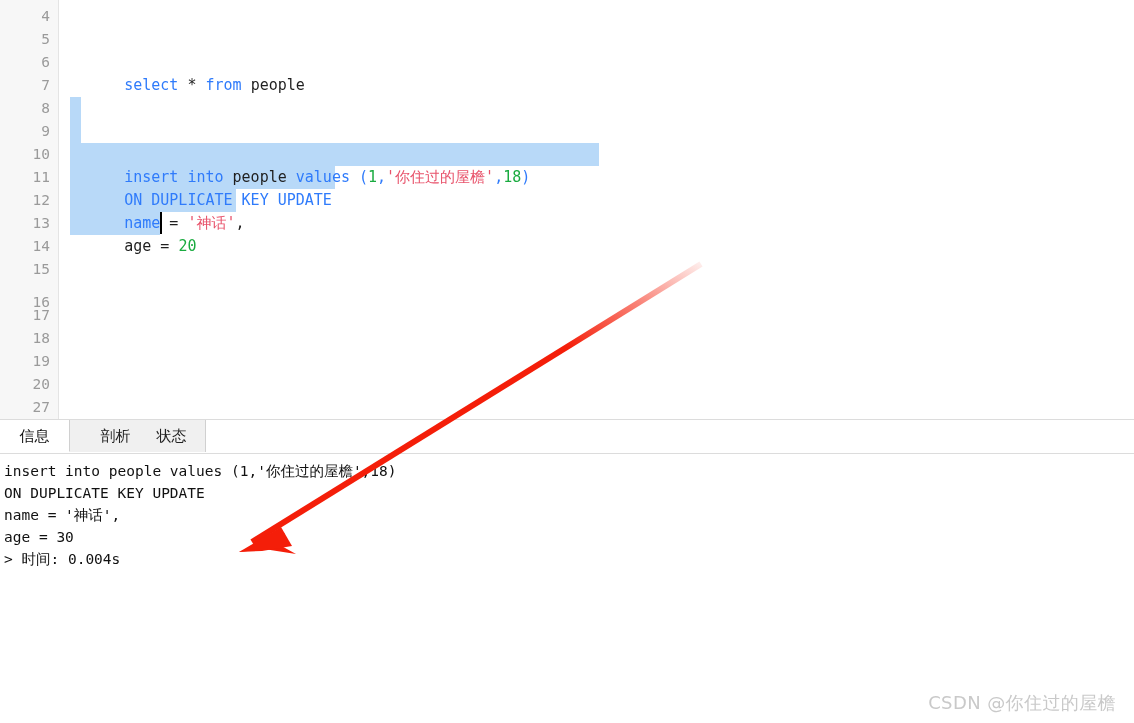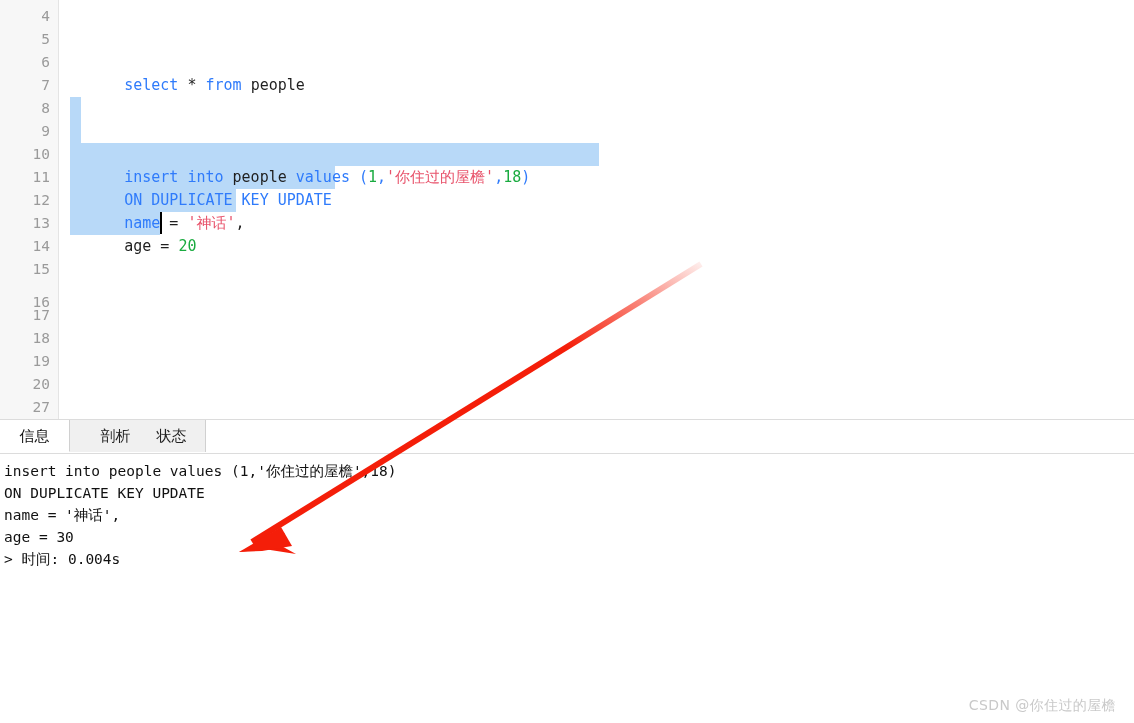--- a/index.html
+++ b/index.html
@@ -145,21 +145,21 @@
     height: 723px;
     pointer-events: none;
   }
 
   
   #watermark {
     position: absolute;
     right: 18px;
     bottom: 8px;
     font-family: "DejaVu Sans", "Liberation Sans", sans-serif;
-    font-size: 14px;
+    font-size: 18px;
     color: #c9c9c9;
     letter-spacing: 0.4px;
     user-select: none;
   }
 </style>
 </head>
 <body>
 
 <div id="editor-pane">
 

